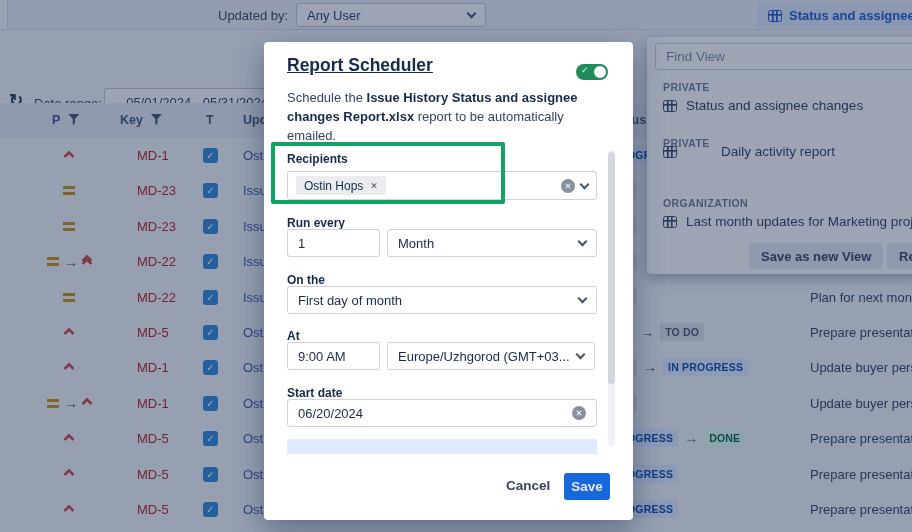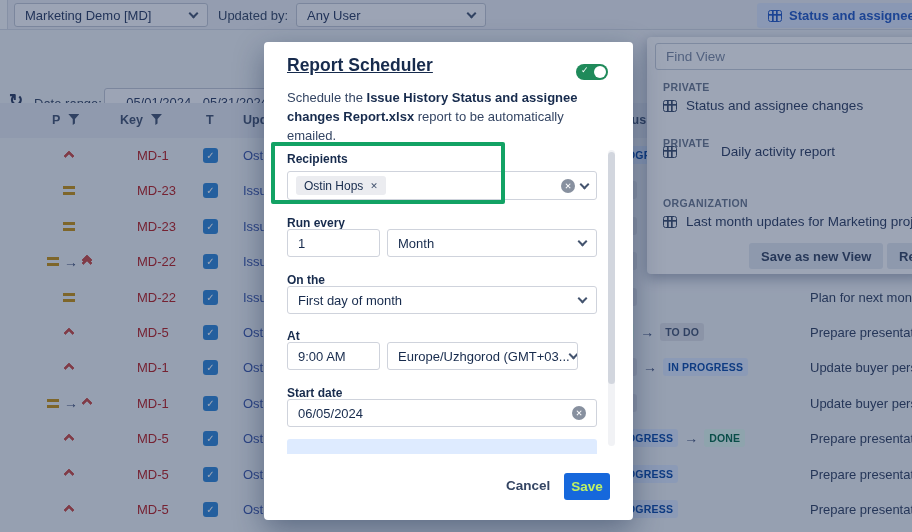--- a/index.html
+++ b/index.html
@@ -98,39 +98,35 @@
   .clear-ic { width:14px; height:14px; border-radius:50%; background:#87909f; color:#fff; font-size:8.5px;
               line-height:14px; text-align:center; flex:0 0 auto; }
   .clear-ic::before { content:"\2715"; }
   .recip-field .clear-ic { margin-left:auto; }
   .notice-bar { position:absolute; left:23px; top:397px; width:310px; height:15px; background:#deebff; border-radius:3px 3px 0 0; }
   .m-scroll-track { position:absolute; left:344px; top:108px; width:7px; height:296px; background:#f1f2f5; border-radius:4px; }
   .m-scroll-thumb { position:absolute; left:0; top:2px; width:7px; height:232px; background:#d2d6de; border-radius:4px; }
   .m-cancel { position:absolute; left:242px; top:436px; font-size:13.5px; font-weight:bold; color:#344563; background:none; border:none;
               font-family:"Liberation Sans", sans-serif; }
   .m-save { position:absolute; left:300px; top:431px; width:46px; height:27px; background:#1668dc; border:none; border-radius:3px;
-            color:#bef264; font-size:13.5px; font-weight:bold; font-family:"Liberation Sans", sans-serif; }
+            color:#e5e5e5; font-size:13.5px; font-weight:bold; font-family:"Liberation Sans", sans-serif; }
 
   
   .annotation { position:absolute; left:271px; top:142px; width:234px; height:62px; border:4px solid #12a264;
                 border-radius:2px; z-index:30; pointer-events:none; }
 </style>
 </head>
 <body>
 
 <div id="stage">
 
   <div class="layer-app">
 
     <div class="topbar">
       <div class="topbar-sliver"></div>
-      <div class="select-box" style="left:14px; top:3px; width:194px;">
-        <span>Marketing Demo [MD]</span>
-        <span class="sel-chev"></span>
-      </div>
       <div class="topbar-label" style="left:218px;">Updated by:</div>
       <div class="select-box" style="left:296px; top:3px; width:190px;">
         <span>Any User</span>
         <span class="sel-chev"></span>
       </div>
       <div class="view-btn">
         <span class="grid-icon blue"></span>
         <span>Status and assignee changes</span>
       </div>
     </div>
@@ -356,28 +352,28 @@
     </div>
 
     <div class="m-label" style="top:231px;">On the</div>
     <div class="m-select" style="left:23px; top:244px; width:310px;">
       <span>First day of month</span>
       <span class="sel-chev"></span>
     </div>
 
     <div class="m-label" style="top:287px;">At</div>
     <input class="m-input" style="left: 23px; top: 300px; width: 93px;" value="9:00 AM">
-    <div class="m-select" style="left:123px; top:300px; width:191px;">
+    <div class="m-select" style="left:123px; top:300px; width:208px;">
       <span>Europe/Uzhgorod (GMT+03...</span>
       <span class="sel-chev"></span>
     </div>
 
     <div class="m-label" style="top:344px;">Start date</div>
     <div class="m-select" style="left:23px; top:357px; width:310px;">
-      <span>06/05/2024</span>
+      <span>06/20/2024</span>
       <span class="clear-ic" style="margin-left:auto;"></span>
     </div>
 
     <div class="notice-bar"></div>
     <div class="m-scroll-track">
       <div class="m-scroll-thumb"></div>
     </div>
 
     <button class="m-cancel">Cancel</button>
     <button class="m-save">Save</button>

